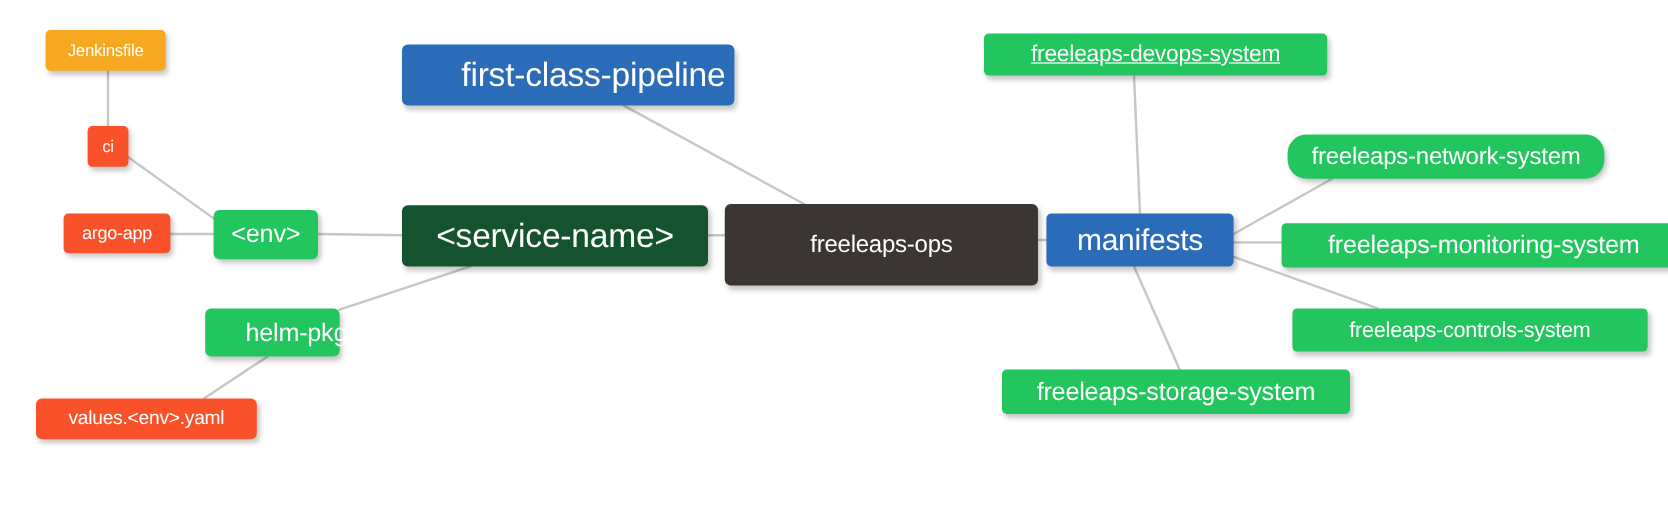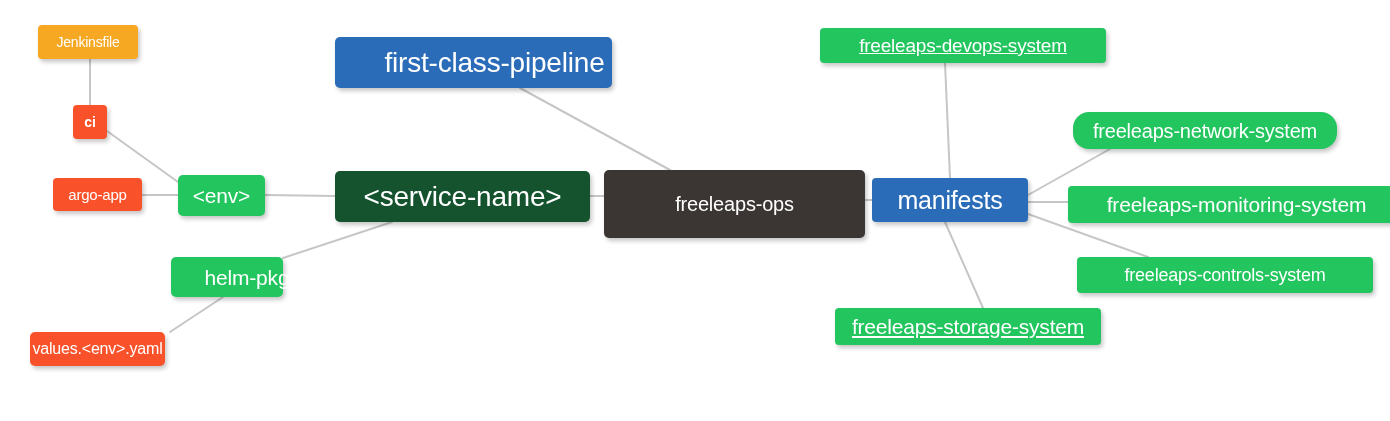--- a/index.html
+++ b/index.html
@@ -59,33 +59,33 @@
       <line x1="930" y1="178" x2="925" y2="63" stroke="#c6c6c6" stroke-width="2" stroke-linecap="round"></line>
       <line x1="1008" y1="195" x2="1090" y2="149" stroke="#c6c6c6" stroke-width="2" stroke-linecap="round"></line>
       <line x1="1008" y1="202" x2="1048" y2="202" stroke="#c6c6c6" stroke-width="2" stroke-linecap="round"></line>
       <line x1="1008" y1="214" x2="1128" y2="257" stroke="#c6c6c6" stroke-width="2" stroke-linecap="round"></line>
       <line x1="925" y1="222" x2="963" y2="308" stroke="#c6c6c6" stroke-width="2" stroke-linecap="round"></line>
     </svg>
   <div id="node-layer">
       <div class="node" style="left: 18px; top: 25px; width: 100px; height: 34px; background: rgb(247, 168, 35); font-size: 14px; border-radius: 4px;">
         <span>Jenkinsfile</span>
       </div>
-      <div class="node" style="left: 53px; top: 105px; width: 34px; height: 34px; background: rgb(249, 82, 42); font-size: 14px; border-radius: 4px; font-weight: bold;">
+      <div class="node" style="left: 53px; top: 105px; width: 34px; height: 34px; background: rgb(249, 82, 42); font-size: 14px; border-radius: 4px;">
         <span>ci</span>
       </div>
       <div class="node" style="left: 33px; top: 178px; width: 89px; height: 33px; background: rgb(249, 82, 42); font-size: 15px; border-radius: 4px;">
         <span>argo-app</span>
       </div>
       <div class="node" style="left: 158px; top: 175px; width: 87px; height: 41px; background: rgb(34, 197, 94); font-size: 21px; border-radius: 5px;">
         <span>&lt;env&gt;</span>
       </div>
       <div class="node" style="left: 151px; top: 257px; width: 112px; height: 40px; background: rgb(34, 197, 94); font-size: 21px; border-radius: 5px; padding-left: 40px;">
         <span>helm-pkg</span>
       </div>
-      <div class="node" style="left: 10px; top: 332px; width: 135px; height: 34px; background: rgb(249, 82, 42); font-size: 16px; border-radius: 5px;">
+      <div class="node" style="left: 10px; top: 332px; width: 184px; height: 34px; background: rgb(249, 82, 42); font-size: 16px; border-radius: 5px;">
         <span>values.&lt;env&gt;.yaml</span>
       </div>
       <div class="node" style="left: 315px; top: 37px; width: 277px; height: 51px; background: rgb(43, 108, 184); font-size: 28px; border-radius: 5px; padding-left: 42px;">
         <span>first-class-pipeline</span>
       </div>
       <div class="node" style="left: 315px; top: 171px; width: 255px; height: 51px; background: #14532d; font-size: 28px; border-radius: 5px;">
         <span>&lt;service-name&gt;</span>
       </div>
       <div class="node" style="left: 584px; top: 170px; width: 261px; height: 68px; background: rgb(59, 54, 51); font-size: 20px; border-radius: 5px;">
         <span>freeleaps-ops</span>
@@ -98,17 +98,17 @@
       </div>
       <div class="node" style="left: 1053px; top: 112px; width: 264px; height: 37px; background: rgb(34, 197, 94); font-size: 20px; border-radius: 16px;">
         <span>freeleaps-network-system</span>
       </div>
       <div class="node" style="left: 1048px; top: 186px; width: 337px; height: 37px; background: rgb(34, 197, 94); font-size: 21px; border-radius: 4px;">
         <span>freeleaps-monitoring-system</span>
       </div>
       <div class="node" style="left: 1057px; top: 257px; width: 296px; height: 36px; background: rgb(34, 197, 94); font-size: 18px; border-radius: 4px;">
         <span>freeleaps-controls-system</span>
       </div>
-      <div class="node" style="left: 815px; top: 308px; width: 266px; height: 37px; background: rgb(34, 197, 94); font-size: 21px; border-radius: 4px; text-decoration: underline;">
+      <div class="node" style="left: 815px; top: 308px; width: 290px; height: 37px; background: rgb(34, 197, 94); font-size: 21px; border-radius: 4px;">
         <span>freeleaps-storage-system</span>
       </div>
     </div>
 </div>
 
 </body></html>

